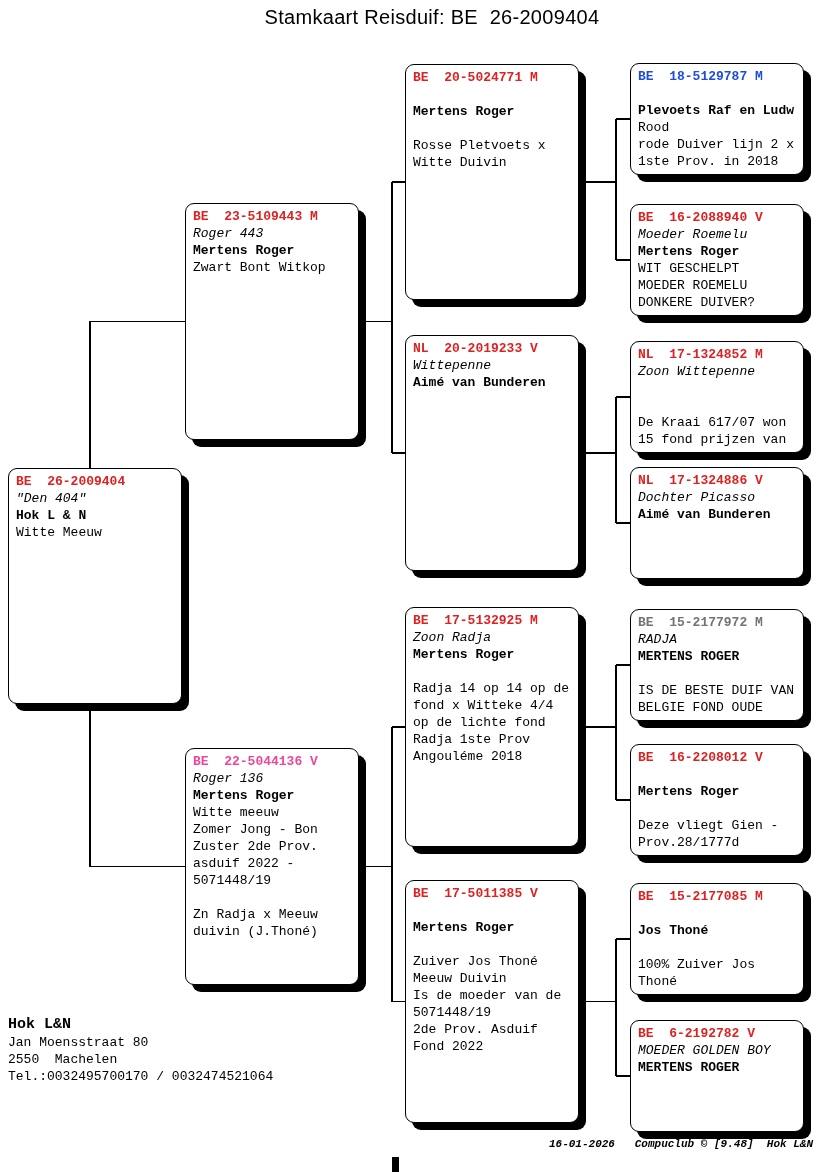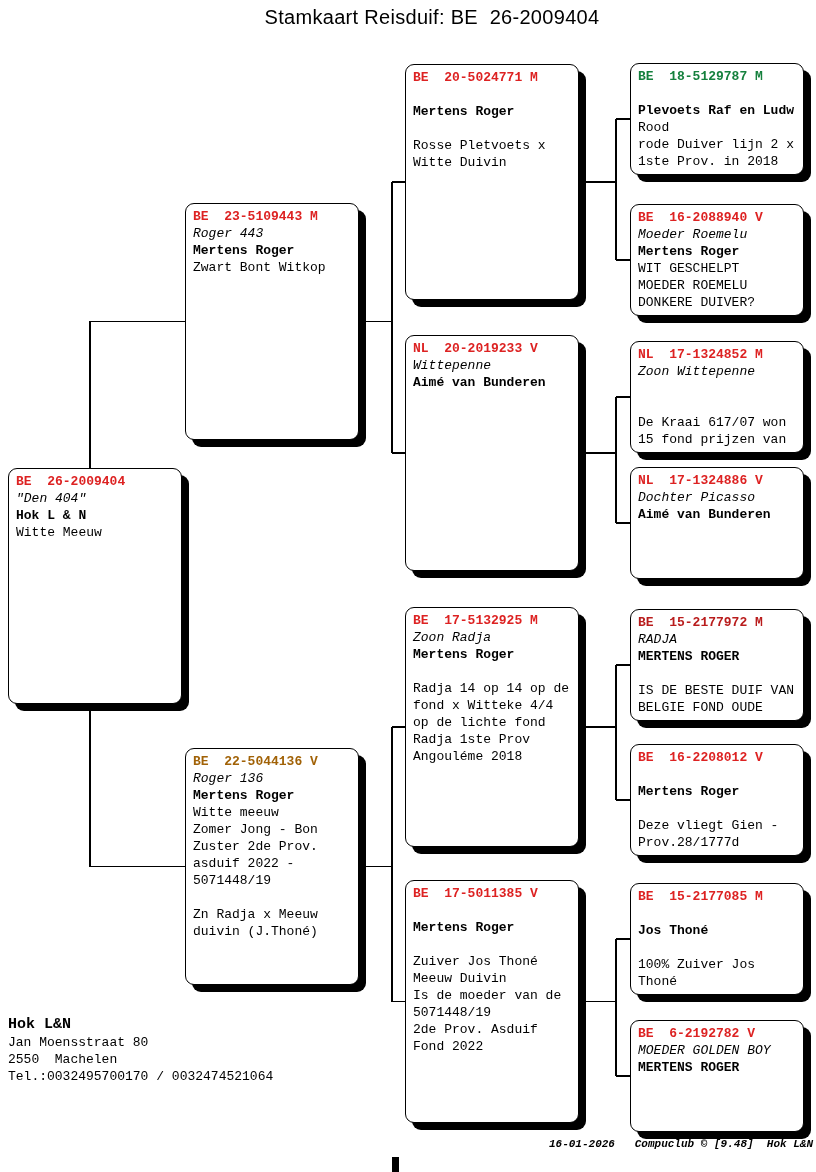--- a/index.html
+++ b/index.html
@@ -57,21 +57,21 @@
   <div class="pbox" style="left: 185px; top: 203px; width: 174px; height: 237px;">
     <div class="line ring" style="color: rgb(221, 34, 34);">BE  23-5109443 M</div>
     <div class="line name">Roger 443</div>
     <div class="line fancier">Mertens Roger</div>
     <div>
         <div class="line">Zwart Bont Witkop</div>
       </div>
   </div>
 
   <div class="pbox" style="left: 185px; top: 748px; width: 174px; height: 237px;">
-    <div class="line ring" style="color: #a16207;">BE  22-5044136 V</div>
+    <div class="line ring" style="color: #ec4899;">BE  22-5044136 V</div>
     <div class="line name">Roger 136</div>
     <div class="line fancier">Mertens Roger</div>
     <div>
         <div class="line">Witte meeuw</div>
         <div class="line">Zomer Jong - Bon</div>
         <div class="line">Zuster 2de Prov.</div>
         <div class="line">asduif 2022 -</div>
         <div class="line">5071448/19</div>
         <div class="line"></div>
         <div class="line">Zn Radja x Meeuw</div>
@@ -120,21 +120,21 @@
         <div class="line">Zuiver Jos Thoné</div>
         <div class="line">Meeuw Duivin</div>
         <div class="line">Is de moeder van de</div>
         <div class="line">5071448/19</div>
         <div class="line">2de Prov. Asduif</div>
         <div class="line">Fond 2022</div>
       </div>
   </div>
 
   <div class="pbox" style="left: 630px; top: 63px; width: 174px; height: 112px;">
-    <div class="line ring" style="color: #15803d;">BE  18-5129787 M</div>
+    <div class="line ring" style="color: #1d4ed8;">BE  18-5129787 M</div>
     <div class="line name"></div>
     <div class="line fancier">Plevoets Raf en Ludw</div>
     <div>
         <div class="line">Rood</div>
         <div class="line">rode Duiver lijn 2 x</div>
         <div class="line">1ste Prov. in 2018</div>
       </div>
   </div>
 
   <div class="pbox" style="left: 630px; top: 204px; width: 174px; height: 112px;">
@@ -160,21 +160,21 @@
   </div>
 
   <div class="pbox" style="left: 630px; top: 467px; width: 174px; height: 112px;">
     <div class="line ring" style="color: rgb(221, 34, 34);">NL  17-1324886 V</div>
     <div class="line name">Dochter Picasso</div>
     <div class="line fancier">Aimé van Bunderen</div>
     <div></div>
   </div>
 
   <div class="pbox" style="left: 630px; top: 609px; width: 174px; height: 112px;">
-    <div class="line ring" style="color: #b91c1c;">BE  15-2177972 M</div>
+    <div class="line ring" style="color: #737373;">BE  15-2177972 M</div>
     <div class="line name">RADJA</div>
     <div class="line fancier">MERTENS ROGER</div>
     <div>
         <div class="line"></div>
         <div class="line">IS DE BESTE DUIF VAN</div>
         <div class="line">BELGIE FOND OUDE</div>
       </div>
   </div>
 
   <div class="pbox" style="left: 630px; top: 744px; width: 174px; height: 112px;">

